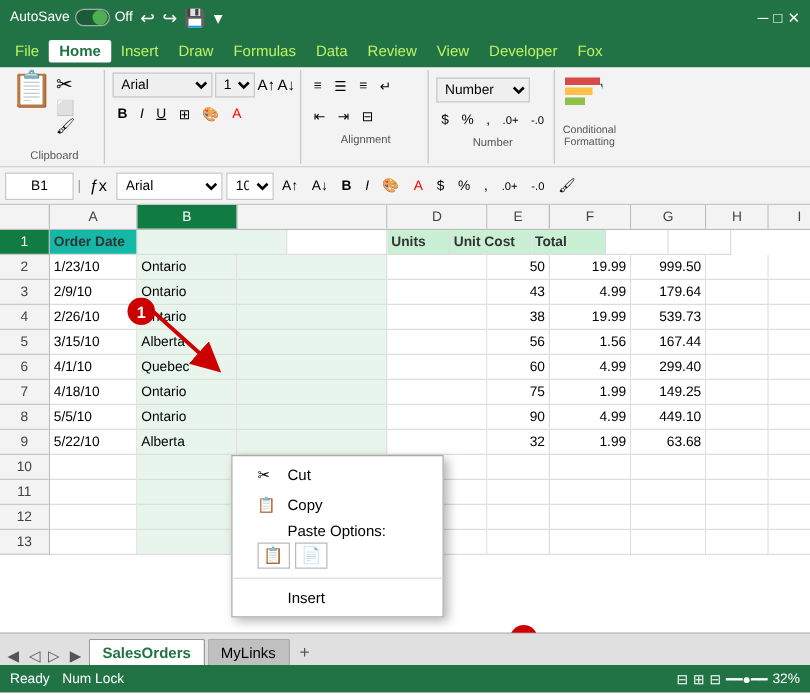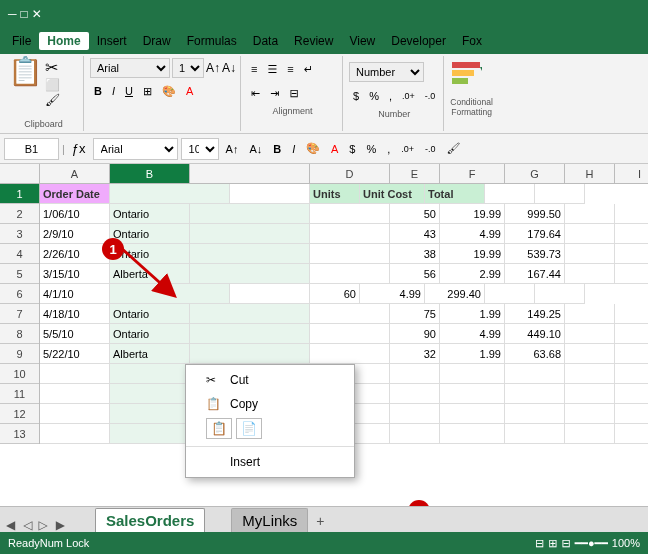--- a/index.html
+++ b/index.html
@@ -25,21 +25,21 @@
 
     
     .menu-bar {
       background: #217346;
       display: flex;
       align-items: center;
       height: 26px;
       padding: 0 4px;
     }
     .menu-item {
-      color: #000000;
+      color: #bef264;
       padding: 2px 8px;
       font-size: 12px;
       cursor: pointer;
       border-radius: 2px;
     }
     .menu-item.home { background: #fff; color: #217346; font-weight: 600; }
 
     
     .ribbon {
       background: #f3f3f3;
@@ -173,42 +173,41 @@
     .status-bar {
       background: #217346;
       color: white;
       height: 22px;
       display: flex;
       align-items: center;
       justify-content: space-between;
       padding: 0 8px;
       font-size: 11px;
     }
-    .status-left { display: flex; align-items: flex-end; }
+    .status-left { display: flex; gap: 10px; align-items: flex-end; }
     .status-right { display: flex; gap: 4px; align-items: center; }
 
     
     .sheet-tabs {
       background: #e0e0e0;
       height: 26px;
       display: flex;
       align-items: flex-end;
       padding: 0 2px;
       border-top: 1px solid #bbb;
       gap: 2px;
     }
     .sheet-tab {
       background: #c0c0c0;
       border: 1px solid #aaa;
       border-bottom: none;
       padding: 3px 10px;
-      font-size: 15px;
+      font-size: 12px;
       cursor: pointer;
       border-radius: 2px 2px 0 0;
-      margin-left: 24px;
     }
     .sheet-tab.active { background: white; border-color: #999; color: #217346; font-weight: 600; }
     .sheet-tab-add {
       background: transparent;
       border: none;
       padding: 3px 6px;
       font-size: 14px;
       cursor: pointer;
       color: #555;
     }
@@ -252,20 +251,33 @@
       flex-direction: column;
       padding: 2px 4px;
       min-width: 50px;
     }
     .cond-icon { font-size: 20px; line-height: 1.2; }
   </style>
 </head>
 <body>
 
 <div class="title-bar">
+  <div class="title-bar-left">
+    <div class="autosave">
+      <span>AutoSave</span>
+      <div class="toggle">
+        <div class="toggle-knob"></div>
+      </div>
+      <span>Off</span>
+    </div>
+    <span style="color:white;font-size:14px;">↩</span>
+    <span style="color:white;font-size:14px;">↪</span>
+    <span style="color:white;font-size:14px;">💾</span>
+    <span style="color:white;font-size:14px;">▾</span>
+  </div>
   <div class="title-bar-right">
     <span style="cursor:pointer;">─</span>
     <span style="cursor:pointer;">□</span>
     <span style="cursor:pointer;">✕</span>
   </div>
 </div>
 
 <div class="menu-bar">
   <div class="menu-item">File</div>
   <div class="menu-item home">Home</div>
@@ -412,33 +424,33 @@
       <div class="row-header">9</div>
       <div class="row-header">10</div>
       <div class="row-header">11</div>
       <div class="row-header">12</div>
       <div class="row-header">13</div>
     </div>
 
     <div>
 
       <div class="grid-row">
-        <div class="cell col-a header-row" style="background:#f0abfc;font-weight:600;">Order Date</div>
+        <div class="cell col-a header-row" style="background:#14b8a6;font-weight:600;">Order Date</div>
         <div class="cell" style="width:120px;min-width:120px;background:#e8f5ed;"></div>
         <div class="cell col-d" style="background:white;"></div>
         <div class="cell col-e header-row" style="background:#c9efd4;font-weight:600;">Units</div>
         <div class="cell col-f header-row" style="background:#c9efd4;font-weight:600;">Unit Cost</div>
         <div class="cell col-g header-row" style="background:#c9efd4;font-weight:600;">Total</div>
         <div class="cell col-h"></div>
         <div class="cell col-i"></div>
 
       </div>
 
       <div class="grid-row">
-        <div class="cell col-a">1/06/10</div>
+        <div class="cell col-a">1/23/10</div>
         <div class="cell col-b" style="background:#e8f5ed;">Ontario</div>
         <div class="cell" style="width:120px;min-width:120px;background:#e8f5ed;"></div>
         <div class="cell col-d"></div>
         <div class="cell col-e num">50</div>
         <div class="cell col-f num">19.99</div>
         <div class="cell col-g num">999.50</div>
         <div class="cell col-h"></div>
         <div class="cell col-i"></div>
 
       </div>
@@ -468,29 +480,30 @@
         <div class="cell col-i"></div>
 
       </div>
 
       <div class="grid-row">
         <div class="cell col-a">3/15/10</div>
         <div class="cell col-b" style="background:#e8f5ed;">Alberta</div>
         <div class="cell" style="width:120px;min-width:120px;background:#e8f5ed;"></div>
         <div class="cell col-d"></div>
         <div class="cell col-e num">56</div>
-        <div class="cell col-f num">2.99</div>
+        <div class="cell col-f num">1.56</div>
         <div class="cell col-g num">167.44</div>
         <div class="cell col-h"></div>
         <div class="cell col-i"></div>
 
       </div>
 
       <div class="grid-row">
         <div class="cell col-a">4/1/10</div>
+        <div class="cell col-b" style="background:#e8f5ed;">Quebec</div>
         <div class="cell" style="width:120px;min-width:120px;background:#e8f5ed;"></div>
         <div class="cell col-d"></div>
         <div class="cell col-e num">60</div>
         <div class="cell col-f num">4.99</div>
         <div class="cell col-g num">299.40</div>
         <div class="cell col-h"></div>
         <div class="cell col-i"></div>
 
       </div>
 
@@ -581,20 +594,24 @@
   </div>
 
   <div class="context-menu">
     <div class="ctx-item">
       <span class="ctx-icon">✂</span>
       <span>Cut</span>
     </div>
     <div class="ctx-item">
       <span class="ctx-icon">📋</span>
       <span>Copy</span>
+    </div>
+    <div class="ctx-item" style="padding-top:2px;padding-bottom:0;">
+      <span class="ctx-icon"></span>
+      <span>Paste Options:</span>
     </div>
     <div class="ctx-item" style="padding-top:2px;padding-bottom:4px;gap:4px;">
       <span style="border:1px solid #bbb;padding:2px 4px;font-size:13px;cursor:pointer;">📋</span>
       <span style="border:1px solid #bbb;padding:2px 4px;font-size:13px;cursor:pointer;">📄</span>
     </div>
     <div class="ctx-divider"></div>
     <div class="ctx-item">
       <span class="ctx-icon"></span>
       <span>Insert</span>
     </div>
@@ -640,15 +657,15 @@
 <div class="status-bar">
   <div class="status-left">
     <span>Ready</span>
     <span>Num Lock</span>
   </div>
   <div class="status-right">
     <span style="cursor:pointer;">⊟</span>
     <span style="cursor:pointer;">⊞</span>
     <span style="cursor:pointer;">⊟</span>
     <span style="cursor:pointer;">━━●━━</span>
-    <span>100%</span>
+    <span>32%</span>
   </div>
 </div>
 
 </body></html>

